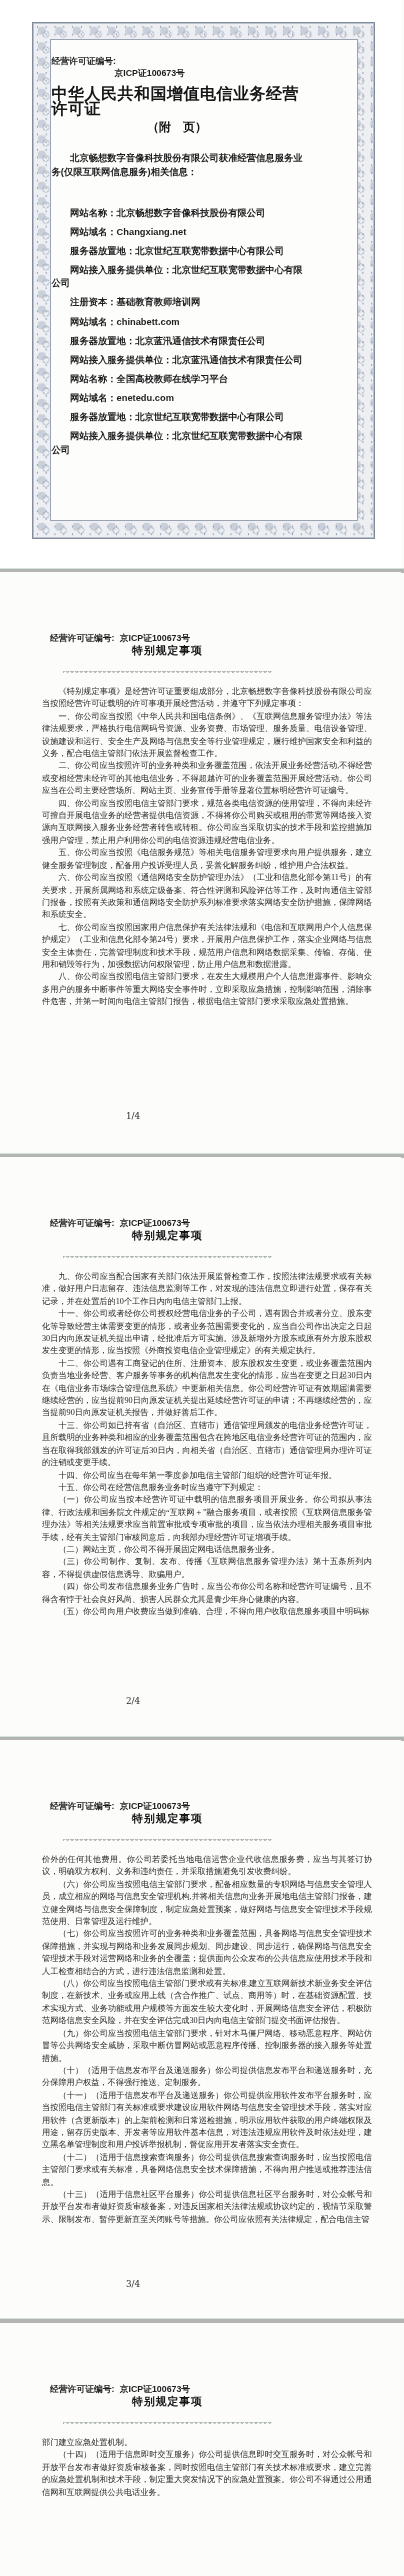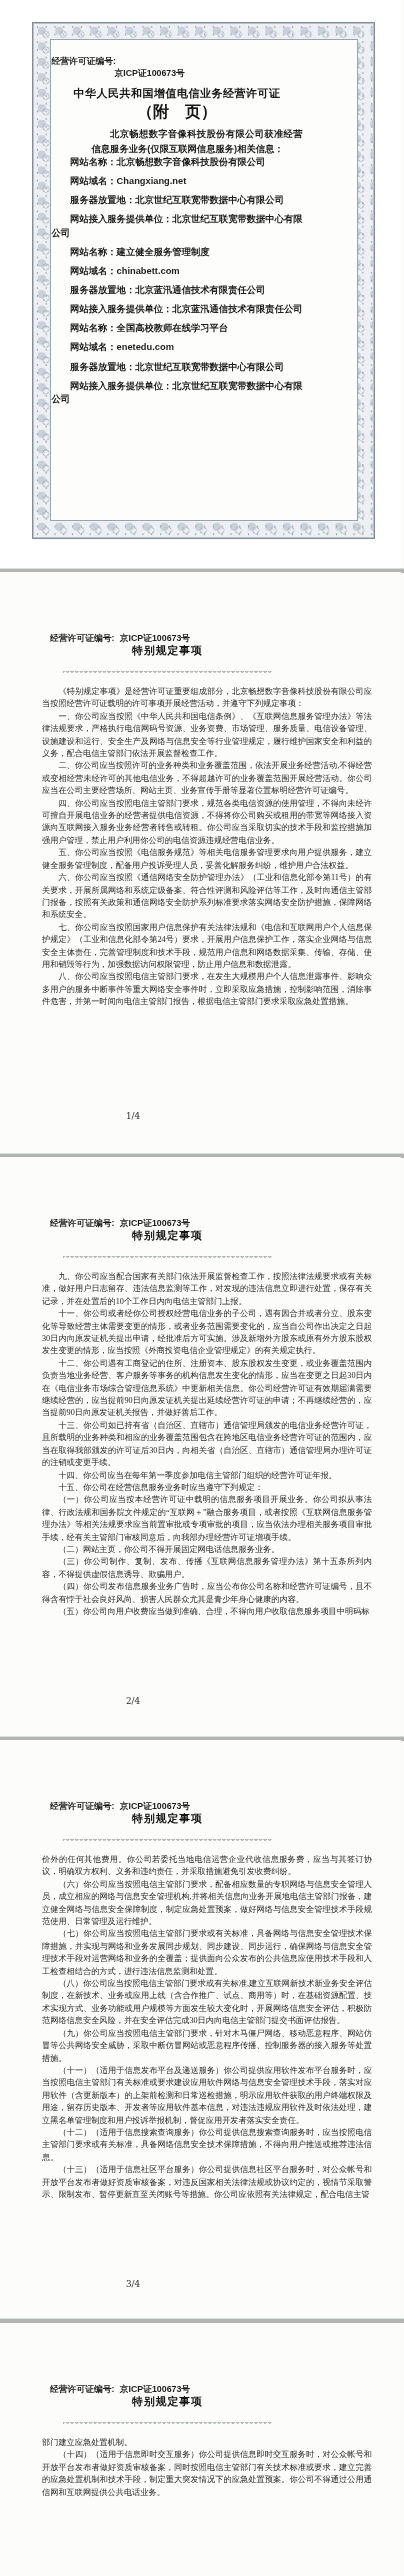--- a/index.html
+++ b/index.html
@@ -20,24 +20,24 @@
       radial-gradient(circle,#c9d0da 0,#c9d0da 4.1px,transparent 4.4px);
     background-size:8.8px 7.7px,17.5px 15.5px,17.5px 15.5px;
     background-position:0 0,4.1px 3.6px,0 0;
     border:1px solid #828c9c;
     box-shadow:inset 0 0 0 1px #b9c1cd;}
   .cert-sheet{position:absolute;inset:16.5px;background:#fdfdfc;border:0.5px solid #9aa3b1;
     padding:15.5px 0 0 0;box-sizing:border-box;}
   .cert-inner{width:251px;margin-left:1px;}
   .cert-hdr{font-size:8.8px;font-weight:bold;line-height:11.3px;color:#1d1d1d;}
   .cert-hdr-num{display:block;margin-left:63px;margin-top:1px;}
-  .cert-title{margin:6.7px 0 0 0;font-size:11px;line-height:15.5px;font-weight:bold;text-align:center;letter-spacing:0.5px;color:#161616;}
-  .cert-subtitle{margin:3.6px 0 0 0;font-size:16px;line-height:14.4px;font-weight:bold;text-align:center;color:#161616;}
-  .cert-intro{margin:8px 0 0 0;font-size:9.3px;line-height:14.4px;font-weight:bold;text-indent:2em;text-align:justify;color:#1d1d1d;padding-left:40px;}
-  .cert-entries{}
+  .cert-title{margin:6.7px 0 0 0;font-size:16px;line-height:15.5px;font-weight:bold;letter-spacing:0.5px;color:#161616;}
+  .cert-subtitle{margin:3.6px 0 0 0;font-size:12px;line-height:14.4px;font-weight:bold;text-align:center;color:#161616;}
+  .cert-intro{margin:16px 0 0 0;font-size:9.3px;line-height:14.4px;font-weight:bold;text-indent:2em;text-align:justify;color:#1d1d1d;}
+  .cert-entries{margin-top:27px;}
   .entry{margin:0 0 5.7px 0;font-size:9.3px;line-height:13.4px;font-weight:bold;text-indent:2em;text-align:justify;color:#1d1d1d;}
 
   
   .r-hdr{position:absolute;top:61px;left:50px;font-size:8.8px;font-weight:bold;line-height:11.3px;color:#1d1d1d;}
   .r-hdr .num{margin-left:5.2px;}
   .r-title{position:absolute;top:71px;left:0;width:335px;margin:0;font-size:10.8px;line-height:15.5px;font-weight:bold;text-align:center;letter-spacing:1px;color:#161616;}
   .zigzag{position:absolute;top:99px;left:63px;width:209px;height:4.1px;opacity:.7;
     background-image:
       linear-gradient(135deg,#8d9892 25%,transparent 25%),
       linear-gradient(225deg,#8d9892 25%,transparent 25%);
@@ -64,21 +64,21 @@
           </div>
           <h1 class="cert-title">中华人民共和国增值电信业务经营许可证</h1>
           <div class="cert-subtitle">（附　页）</div>
           <p class="cert-intro">北京畅想数字音像科技股份有限公司获准经营信息服务业务(仅限互联网信息服务)相关信息：</p>
           <div class="cert-entries">
 
           <p class="entry">网站名称：北京畅想数字音像科技股份有限公司</p>
               <p class="entry">网站域名：Changxiang.net</p>
               <p class="entry">服务器放置地：北京世纪互联宽带数据中心有限公司</p>
               <p class="entry">网站接入服务提供单位：北京世纪互联宽带数据中心有限公司</p>
-              <p class="entry">网站名称：建立健全服务管理制度</p>
+              <p class="entry">注册资本：基础教育教师培训网</p>
               <p class="entry">网站域名：chinabett.com</p>
               <p class="entry">服务器放置地：北京蓝汛通信技术有限责任公司</p>
               <p class="entry">网站接入服务提供单位：北京蓝汛通信技术有限责任公司</p>
               <p class="entry">网站名称：全国高校教师在线学习平台</p>
               <p class="entry">网站域名：enetedu.com</p>
               <p class="entry">服务器放置地：北京世纪互联宽带数据中心有限公司</p>
               <p class="entry">网站接入服务提供单位：北京世纪互联宽带数据中心有限公司</p>
             </div>
         </div>
       </div>
@@ -137,23 +137,24 @@
   <section class="page" style="top:1740px;height:578px;">
     <div class="r-hdr">
       <span>经营许可证编号:</span><span class="num">京ICP证100673号</span>
     </div>
     <h2 class="r-title">特别规定事项</h2>
     <div class="zigzag"></div>
     <div class="r-body">
 
     <p class="bp">价外的任何其他费用。你公司若委托当地电信运营企业代收信息服务费，应当与其签订协议，明确双方权利、义务和违约责任，并采取措施避免引发收费纠纷。</p>
         <p class="bp ind">（六）你公司应当按照电信主管部门要求，配备相应数量的专职网络与信息安全管理人员，成立相应的网络与信息安全管理机构,并将相关信息向业务开展地电信主管部门报备，建立健全网络与信息安全保障制度，制定应急处置预案，做好网络与信息安全管理技术手段规范使用、日常管理及运行维护。</p>
-        <p class="bp ind">（七）你公司应当按照电信主管部门要求或有关标准，具备网络与信息安全管理技术保障措施，并实现与网络和业务发展同步规划、同步建设、同步运行，确保网络与信息安全管理技术手段对运营网络和业务的全覆盖；提供面向公众发布的公共信息应使用技术手段和人工检查相结合的方式，进行违法信息监测和处置。</p>
+        <p class="bp ind">（七）你公司应当按照许可的业务种类和业务覆盖范围，具备网络与信息安全管理技术保障措施，并实现与网络和业务发展同步规划、同步建设、同步运行，确保网络与信息安全管理技术手段对运营网络和业务的全覆盖；提供面向公众发布的公共信息应使用技术手段和人工检查相结合的方式，进行违法信息监测和处置。</p>
         <p class="bp ind">（八）你公司应当按照电信主管部门要求或有关标准,建立互联网新技术新业务安全评估制度，在新技术、业务或应用上线（含合作推广、试点、商用等）时，在基础资源配置、技术实现方式、业务功能或用户规模等方面发生较大变化时，开展网络信息安全评估，积极防范网络信息安全风险，并在安全评估完成30日内向电信主管部门提交书面评估报告。</p>
         <p class="bp ind">（九）你公司应当按照电信主管部门要求，针对木马僵尸网络、移动恶意程序、网站仿冒等公共网络安全威胁，采取中断仿冒网站或恶意程序传播、控制服务器的接入服务等处置措施。</p>
+        <p class="bp ind">（十）（适用于信息发布平台及递送服务）你公司提供信息发布平台和递送服务时，充分保障用户权益，不得强行推送、定制服务。</p>
         <p class="bp ind">（十一）（适用于信息发布平台及递送服务）你公司提供应用软件发布平台服务时，应当按照电信主管部门有关标准或要求建设应用软件网络与信息安全管理技术手段，落实对应用软件（含更新版本）的上架前检测和日常巡检措施，明示应用软件获取的用户终端权限及用途，留存历史版本、开发者等应用软件基本信息，对违法违规应用软件及时依法处理，建立黑名单管理制度和用户投诉举报机制，督促应用开发者落实安全责任。</p>
         <p class="bp ind">（十二）（适用于信息搜索查询服务）你公司提供信息搜索查询服务时，应当按照电信主管部门要求或有关标准，具备网络信息安全技术保障措施，不得向用户推送或推荐违法信息。</p>
         <p class="bp ind">（十三）（适用于信息社区平台服务）你公司提供信息社区平台服务时，对公众帐号和开放平台发布者做好资质审核备案，对违反国家相关法律法规或协议约定的，视情节采取警示、限制发布、暂停更新直至关闭账号等措施。你公司应依照有关法律规定，配合电信主管</p>
       </div>
     <div class="pageno">3/4</div>
   </section>
 
   <div class="divider" style="top:2318px;"></div>
 
   <section class="page" style="top:2323px;height:551px;">

